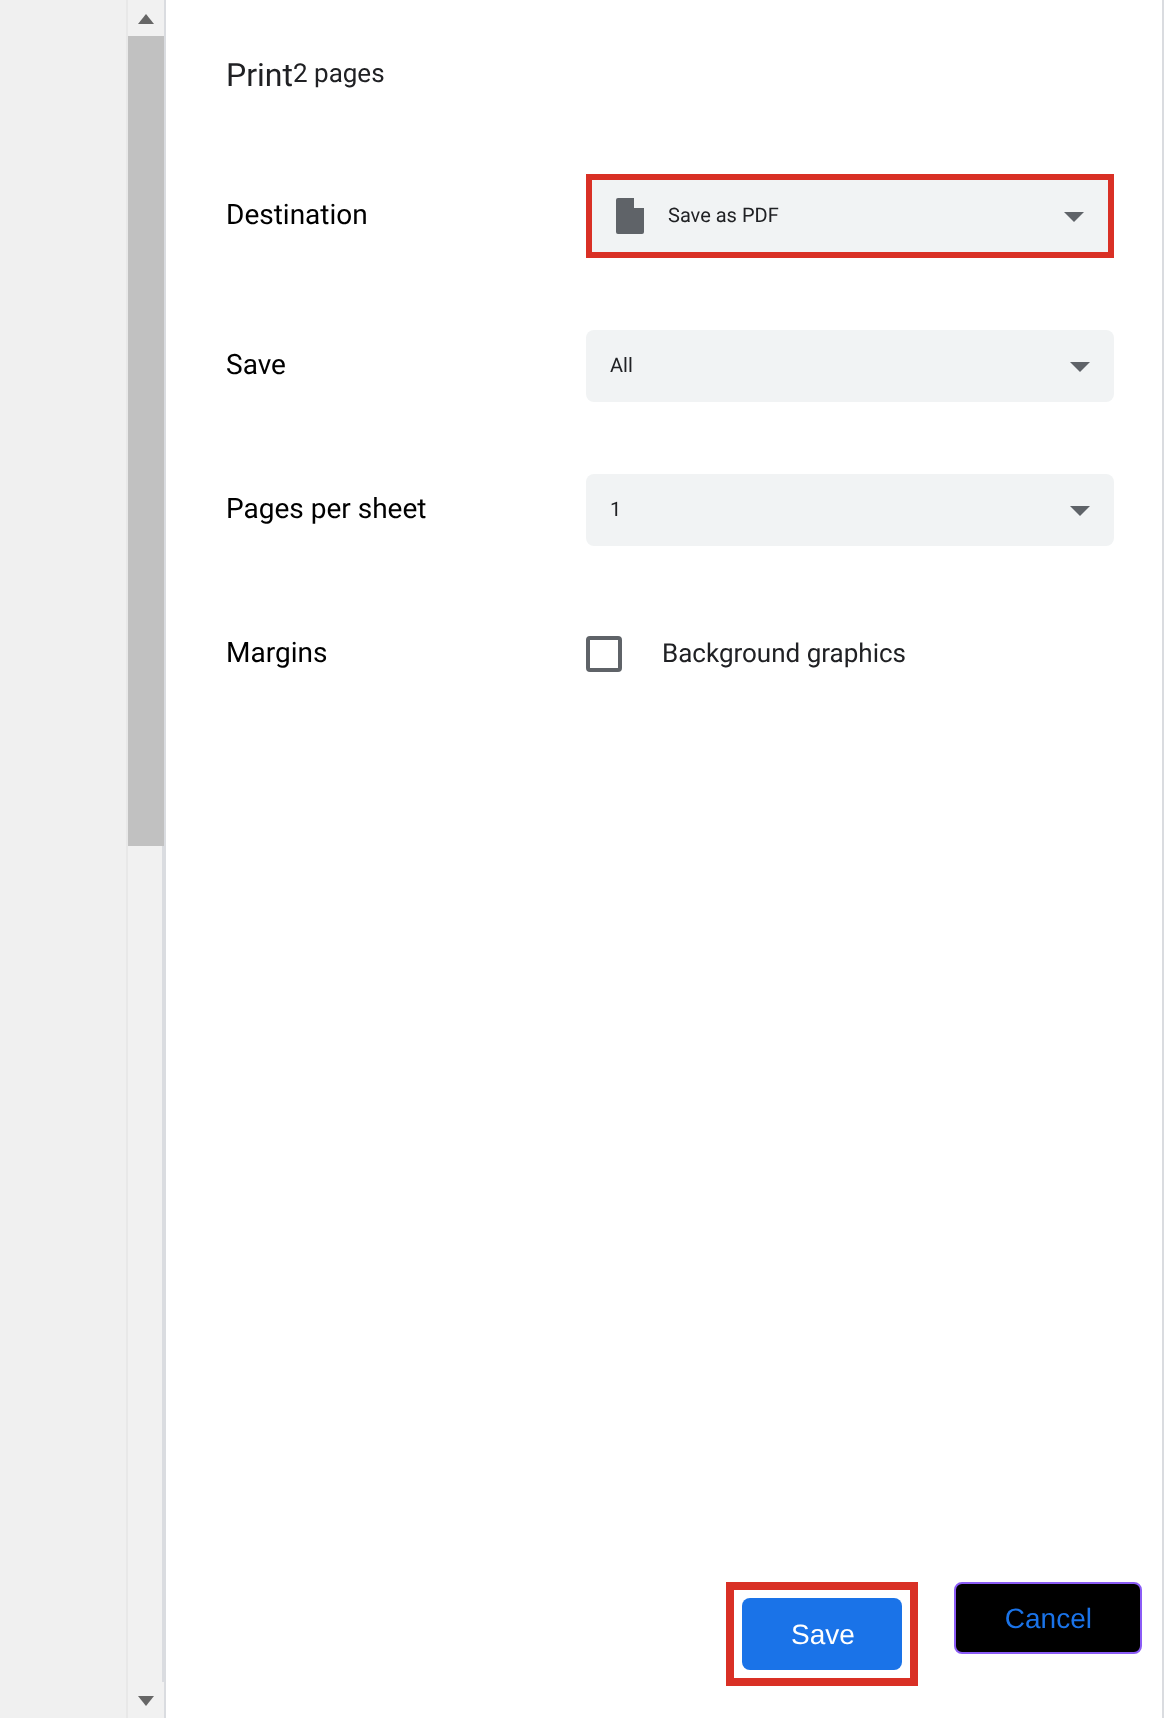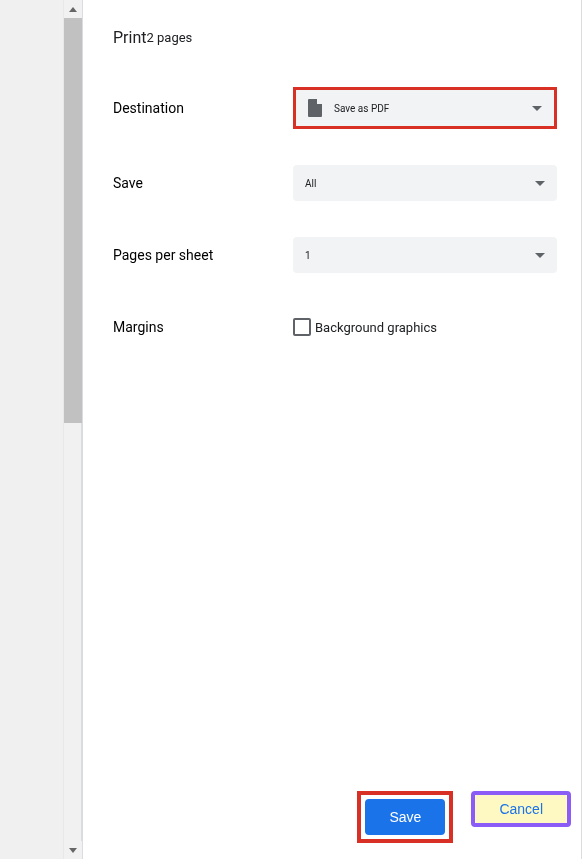--- a/index.html
+++ b/index.html
@@ -156,21 +156,21 @@
     
     .dropdown-arrow {
       width: 10px;
       height: 5px;
       fill: #5f6368;
     }
     
     .checkbox-row {
       display: flex;
       align-items: center;
-      gap: 4px;
+      gap: 20px;
     }
     
     .checkbox {
       width: 18px;
       height: 18px;
       border: 2px solid #5f6368;
       border-radius: 2px;
       cursor: pointer;
     }
     
@@ -208,23 +208,23 @@
       align-items: center;
       justify-content: center;
     }
     
     .btn-primary {
       background: #1a73e8;
       color: #fff;
     }
     
     .btn-secondary {
-      background: #fef9c3;
+      background: #000000;
       color: #1a73e8;
-      border: 4px solid #8b5cf6;
+      border: 1px solid #8b5cf6;
     }
     
     .right-edge {
       position: absolute;
       right: 0;
       top: 0;
       bottom: 0;
       width: 6px;
       background: #fff;
       border-left: 1px solid #dadce0;

